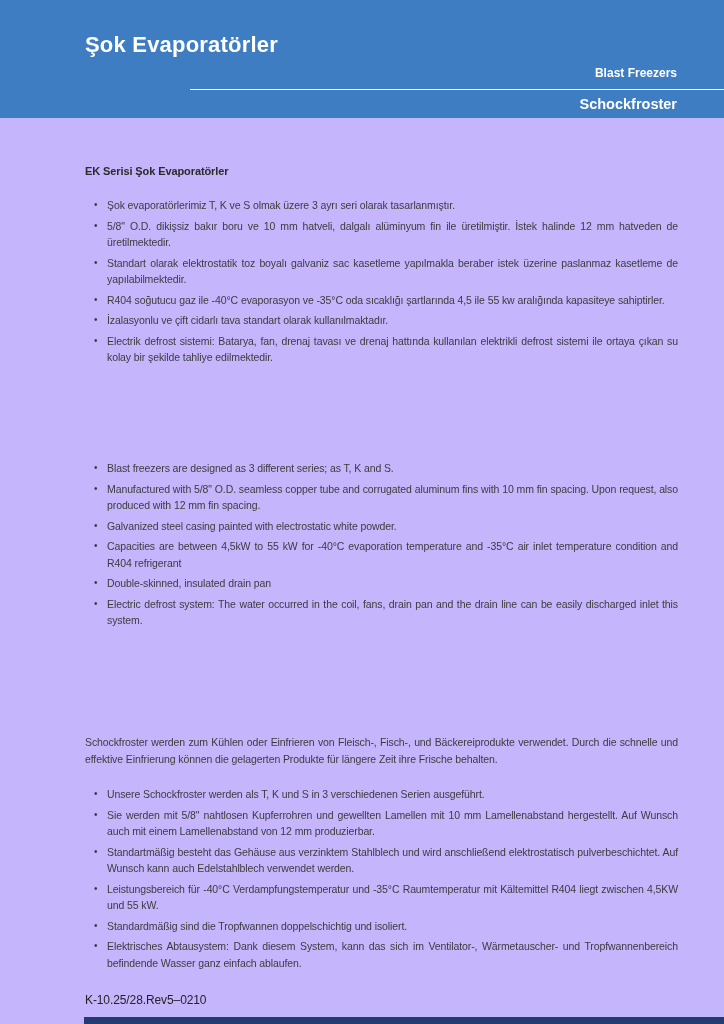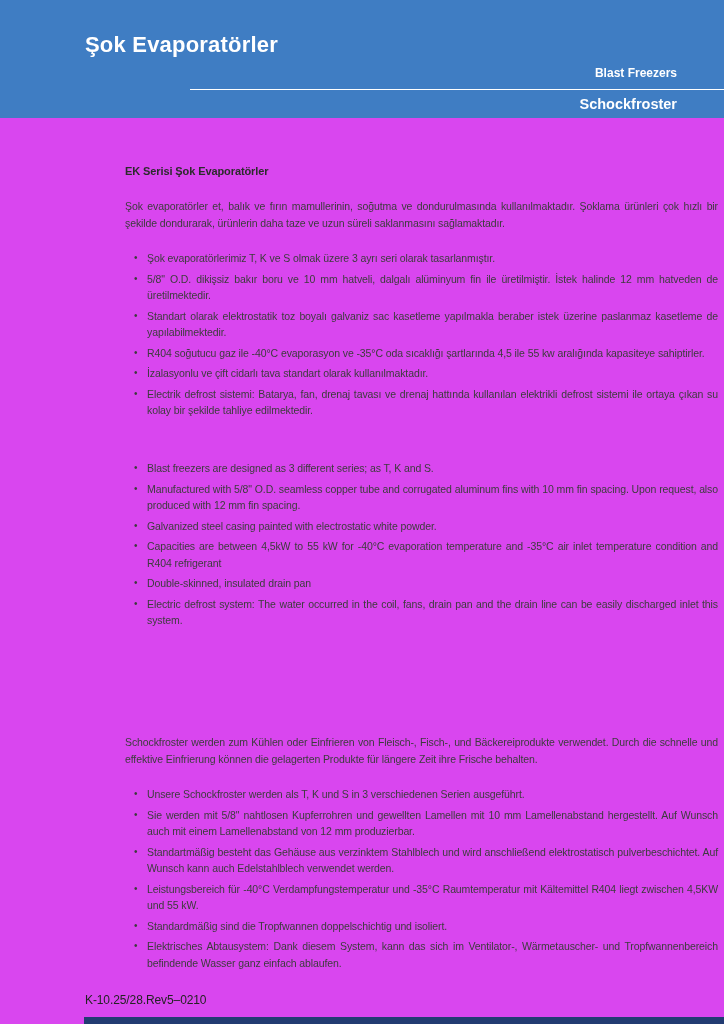--- a/index.html
+++ b/index.html
@@ -1,17 +1,17 @@
 <!DOCTYPE html>
 <html><head>
 <meta charset="utf-8">
 <style>
   html,body { margin:0; padding:0; background:#ffffff; }
   .page {
-    position:relative; width:724px; height:1024px; background:#d946ef;
+    position:relative; width:724px; height:1024px; background:#c4b5fd;
     font-family:"Liberation Sans", sans-serif; overflow:hidden;
   }
   
   .header {
     position:absolute; top:0; left:0; width:724px; height:118px;
     color:#ffffff;
   }
   .title {
     position:absolute; left:85px; top:32px;
     font-size:22px; font-weight:600; letter-spacing:0.2px;
@@ -24,21 +24,21 @@
     position:absolute; left:190px; right:0; top:89px; height:1px;
     background:#ffffff;
   }
   .sub-de {
     position:absolute; right:47px; top:96px;
     font-size:14.5px; font-weight:600;text-align:right;
   }
   
   .section {
     position:absolute; left:85px; width:593px;
-    color:#3c3c3c; font-size:10.5px; line-height:16.5px; letter-spacing:-0.1px;margin-left:40px;
+    color:#3c3c3c; font-size:10.5px; line-height:16.5px; letter-spacing:-0.1px;
   }
   .sec-0 { top:164px; }
   .sec-1 { top:441px; }
   .sec-2 { top:714px; }
   .section h3 {
     margin:0; font-size:11px; line-height:14px; font-weight:bold;
     color:#2b2b2b; letter-spacing:-0.1px;
   }
   .section p { margin:20px 0 0 0; text-align:justify; }
   .bullets { margin-top:19px; }
@@ -61,21 +61,20 @@
 
   <div class="header" style="background: rgb(63, 125, 195);">
     <div class="title">Şok Evaporatörler</div>
     <div class="sub-en">Blast Freezers</div>
     <div class="rule"></div>
     <div class="sub-de">Schockfroster</div>
   </div>
 
   <div class="section sec-0">
     <h3>EK Serisi Şok Evaporatörler</h3>
-    <p>Şok evaporatörler et, balık ve fırın mamullerinin, soğutma ve dondurulmasında kullanılmaktadır. Şoklama ürünleri çok hızlı bir şekilde dondurarak, ürünlerin daha taze ve uzun süreli saklanmasını sağlamaktadır.</p>
     <div class="bullets">
       <div class="b">
           <span class="dot">•</span>
           <span class="bt">Şok evaporatörlerimiz T, K ve S olmak üzere 3 ayrı seri olarak tasarlanmıştır.</span>
         </div>
       <div class="b">
           <span class="dot">•</span>
           <span class="bt">5/8" O.D. dikişsiz bakır boru ve 10 mm hatveli, dalgalı alüminyum fin ile üretilmiştir. İstek halinde 12 mm hatveden de üretilmektedir.</span>
         </div>
       <div class="b">

